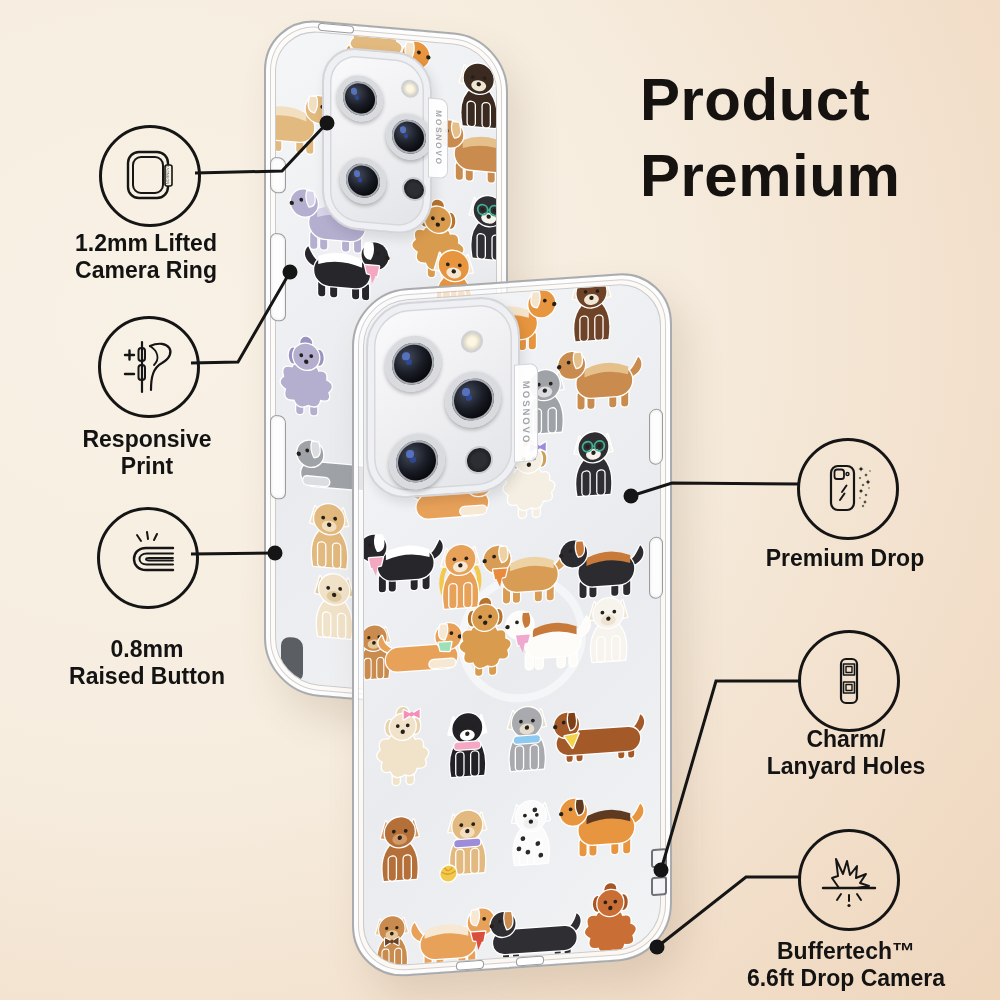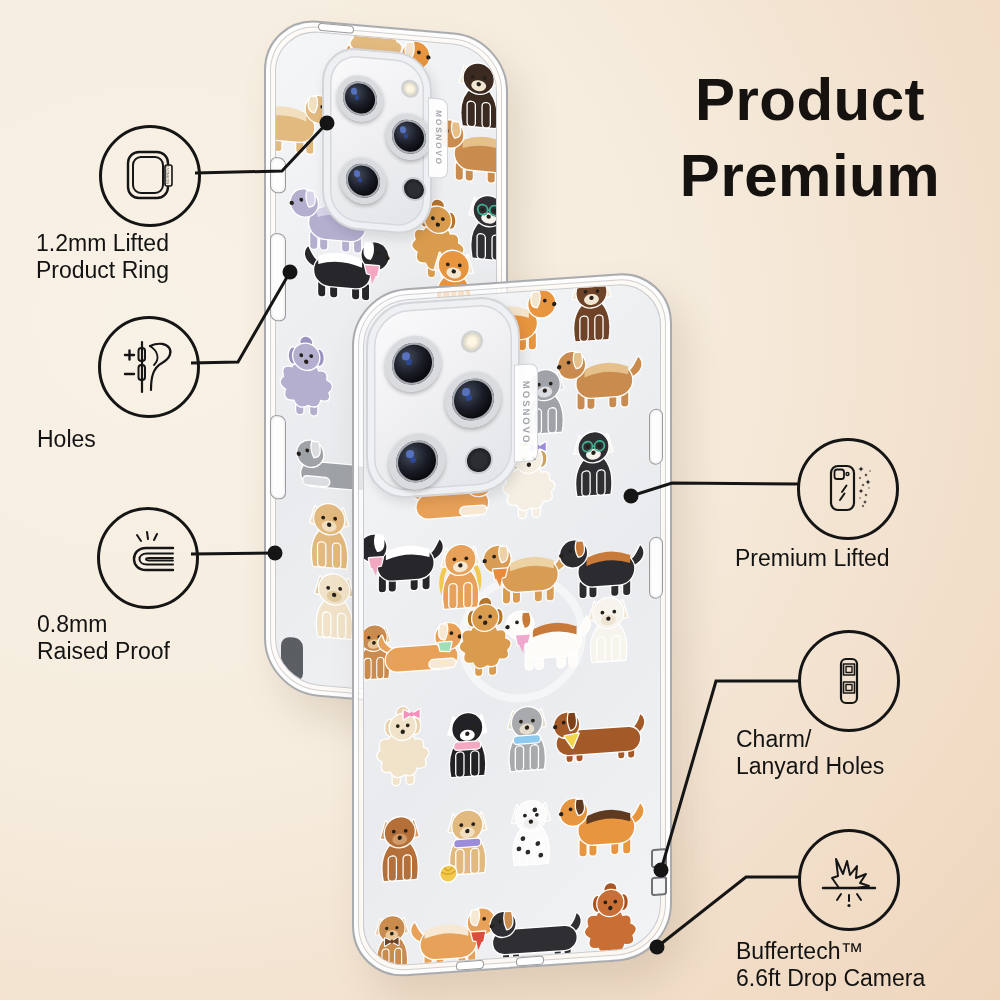--- a/index.html
+++ b/index.html
@@ -1,20 +1,20 @@
 <!DOCTYPE html>
 <html><head>
 <meta charset="utf-8">
 <style>
   html,body{margin:0;padding:0}
   #stage{position:relative;width:1000px;height:1000px;overflow:hidden;
     font-family:"Liberation Sans",sans-serif;
     background:radial-gradient(130% 120% at 15% 32%, #f8f1e5 0%, #f6eddf 38%, #f1dcc6 72%, #ecd0b4 100%);}
   
-  .title{position:absolute;left:640px;top:62px;width:340px;text-align:center;
+  .title{position:absolute;left:640px;top:62px;width:340px;text-align:left;
     font-size:60px;font-weight:700;line-height:76px;color:#151210;letter-spacing:.5px}
   
   .phone{position:absolute}
   .phone-back{left:264px;top:16px;width:244px;height:676px;transform:skewY(5deg);transform-origin:top left;z-index:2}
   .phone-front{left:352px;top:292px;width:320px;height:688px;transform:skewY(-4deg);transform-origin:top left;z-index:3}
   .case{position:absolute;inset:0;border-radius:54px;background:rgba(255,255,255,.72);
     border:2px solid #a9abae;
     box-shadow:inset 0 0 0 4px rgba(255,255,255,.95), inset 0 0 0 5px rgba(165,167,170,.5), 14px 22px 38px rgba(120,88,55,.16)}
   .pbody{position:absolute;inset:11px;border-radius:44px;overflow:hidden;
     background:linear-gradient(135deg,#f5f6f8,#e9ebee 55%,#f2f3f5);border:1.5px solid #c9cbcf}
@@ -39,24 +39,24 @@
     font-size:9.5px;font-weight:700;letter-spacing:2px;border-radius:0 8px 8px 0}
   
   .pill{position:absolute;background:#fdfdfd;border:1.5px solid #9b9b9e;border-radius:7px;box-shadow:inset 0 0 3px rgba(0,0,0,.12)}
   .hole{position:absolute;background:#f2f3f4;border:2px solid #707176;border-radius:3px}
   .slot{position:absolute;background:#ffffff;border:1.5px solid #9b9b9e;border-radius:4px}
   .cutout{position:absolute;background:#41444a;border-radius:9px;opacity:.85}
   
   .circle{position:absolute;width:96px;height:96px;border:3px solid #151515;border-radius:50%;
     display:flex;align-items:center;justify-content:center;background:transparent}
   .circle svg{stroke:#151515;fill:none;stroke-width:2.2;stroke-linecap:round;stroke-linejoin:round}
-  .flabel{position:absolute;width:220px;font-size:23px;font-weight:400;line-height:26.5px;color:#131313}
+  .flabel{position:absolute;width:220px;text-align:center;font-size:23px;font-weight:700;line-height:26.5px;color:#131313}
   .c1{left:99px;top:125px}.l1{left:36px;top:230px}
   .c2{left:98px;top:316px}.l2{left:37px;top:426px}
-  .c3{left:97px;top:507px}.l3{left:37px;top:611px}
+  .c3{left:97px;top:507px}.l3{left:37px;top:636px}
   .c4{left:797px;top:438px}.l4{left:735px;top:545px}
   .c5{left:798px;top:630px}.l5{left:736px;top:726px}
   .c6{left:798px;top:829px}.l6{left:736px;top:938px}
   #lines{position:absolute;inset:0;z-index:6;pointer-events:none}
   .circle,.flabel{z-index:7}
 </style>
 </head>
 <body>
 <div id="stage">
 
@@ -656,49 +656,50 @@
   <div class="circle c1">
     <svg width="64" height="64" viewBox="0 0 64 64">
       <rect x="10" y="8" width="40" height="46" rx="11" stroke-width="2.4"></rect>
       <rect x="15" y="13" width="30" height="36" rx="8" stroke-width="2"></rect>
       <rect x="47" y="21" width="7" height="21" rx="2" fill="#f6eedf" stroke-width="1.6"></rect>
       <text transform="translate(50.8,40) rotate(-90)" font-size="3.4" letter-spacing="0.3" fill="#444" stroke="none">MOSNOVO</text>
     </svg>
   </div>
   <div class="flabel l1">
     <div>1.2mm Lifted</div>
-    <div>Product Ring</div>
+    <div>Camera Ring</div>
   </div>
 
   <div class="circle c2">
     <svg width="64" height="64" viewBox="0 0 64 64">
       <line x1="25" y1="7" x2="25" y2="57"></line>
       <rect x="21.5" y="13" width="6.5" height="13" rx="2.8" stroke-width="2"></rect>
       <rect x="21.5" y="30" width="6.5" height="15" rx="2.8" stroke-width="2"></rect>
       <path d="M8,20 h9 M12.5,15.5 v9" stroke-width="2.4"></path>
       <path d="M8,39 h9" stroke-width="2.4"></path>
       <path d="M33,11 C51,3 62,18 45,28 C36,33 34,42 34,55"></path>
       <path d="M33,11 C41,16 43,24 37,30" stroke-width="1.8"></path>
     </svg>
   </div>
   <div class="flabel l2">
-    <div>Holes</div>
+    <div>Responsive</div>
+    <div>Print</div>
   </div>
 
   <div class="circle c3">
     <svg width="64" height="64" viewBox="0 0 64 64">
       <path d="M57,22 H30 C14,22 14,44 30,44 H57" stroke-width="2.4"></path>
       <path d="M57,27.5 H31 C21,27.5 21,38.5 31,38.5 H57" stroke-width="2"></path>
       <path d="M57,32 H33 C29,32 29,34.5 33,34.5 H57" stroke-width="1.8"></path>
       <path d="M21,9 L25,15 M31,6 L32,13 M41,8 L38,14" stroke-width="2"></path>
     </svg>
   </div>
   <div class="flabel l3">
     <div>0.8mm</div>
-    <div>Raised Proof</div>
+    <div>Raised Button</div>
   </div>
 
   <div class="circle c4">
     <svg width="64" height="64" viewBox="0 0 64 64">
       <rect x="15" y="9" width="23" height="44" rx="7" stroke-width="2.2"></rect>
       <rect x="18.5" y="12.5" width="9.5" height="9.5" rx="2.6" stroke-width="1.8"></rect>
       <circle cx="31.5" cy="17" r="1.5" stroke-width="1.4"></circle>
       <path d="M26,35 L30.5,28.5 M24,43 L28.5,36.5" stroke-width="2"></path>
       <g id="sparkles" fill="#151515" stroke="none">
           <path d="M45,9.4 L45.78,11.22 L47.6,12 L45.78,12.78 L45,14.6 L44.22,12.78 L42.4,12 L44.22,11.22 Z"></path>
@@ -710,21 +711,21 @@
           <path d="M45,31.8 L45.66,33.34 L47.2,34 L45.66,34.66 L45,36.2 L44.34,34.66 L42.8,34 L44.34,33.34 Z"></path>
           <path d="M50,36.4 L50.48,37.52 L51.6,38 L50.48,38.48 L50,39.6 L49.52,38.48 L48.4,38 L49.52,37.52 Z"></path>
           <path d="M44,39.9 L44.33,40.67 L45.1,41 L44.33,41.33 L44,42.1 L43.67,41.33 L42.9,41 L43.67,40.67 Z"></path>
           <path d="M49,43 L49.6,44.4 L51,45 L49.6,45.6 L49,47 L48.4,45.6 L47,45 L48.4,44.4 Z"></path>
           <path d="M54,12.9 L54.33,13.67 L55.1,14 L54.33,14.33 L54,15.1 L53.67,14.33 L52.9,14 L53.67,13.67 Z"></path>
           <path d="M47,47.6 L47.42,48.58 L48.4,49 L47.42,49.42 L47,50.4 L46.58,49.42 L45.6,49 L46.58,48.58 Z"></path>
         </g>
     </svg>
   </div>
   <div class="flabel l4">
-    <div>Premium Lifted</div>
+    <div>Premium Drop</div>
   </div>
 
   <div class="circle c5">
     <svg width="64" height="64" viewBox="0 0 64 64">
       <rect x="24" y="10" width="16" height="44" rx="5" stroke-width="2.2"></rect>
       <rect x="26.5" y="15" width="11" height="11" stroke-width="1.6"></rect>
       <rect x="29" y="17.5" width="6" height="6" stroke-width="1.4"></rect>
       <rect x="26.5" y="33" width="11" height="11" stroke-width="1.6"></rect>
       <rect x="29" y="35.5" width="6" height="6" stroke-width="1.4"></rect>
     </svg>

